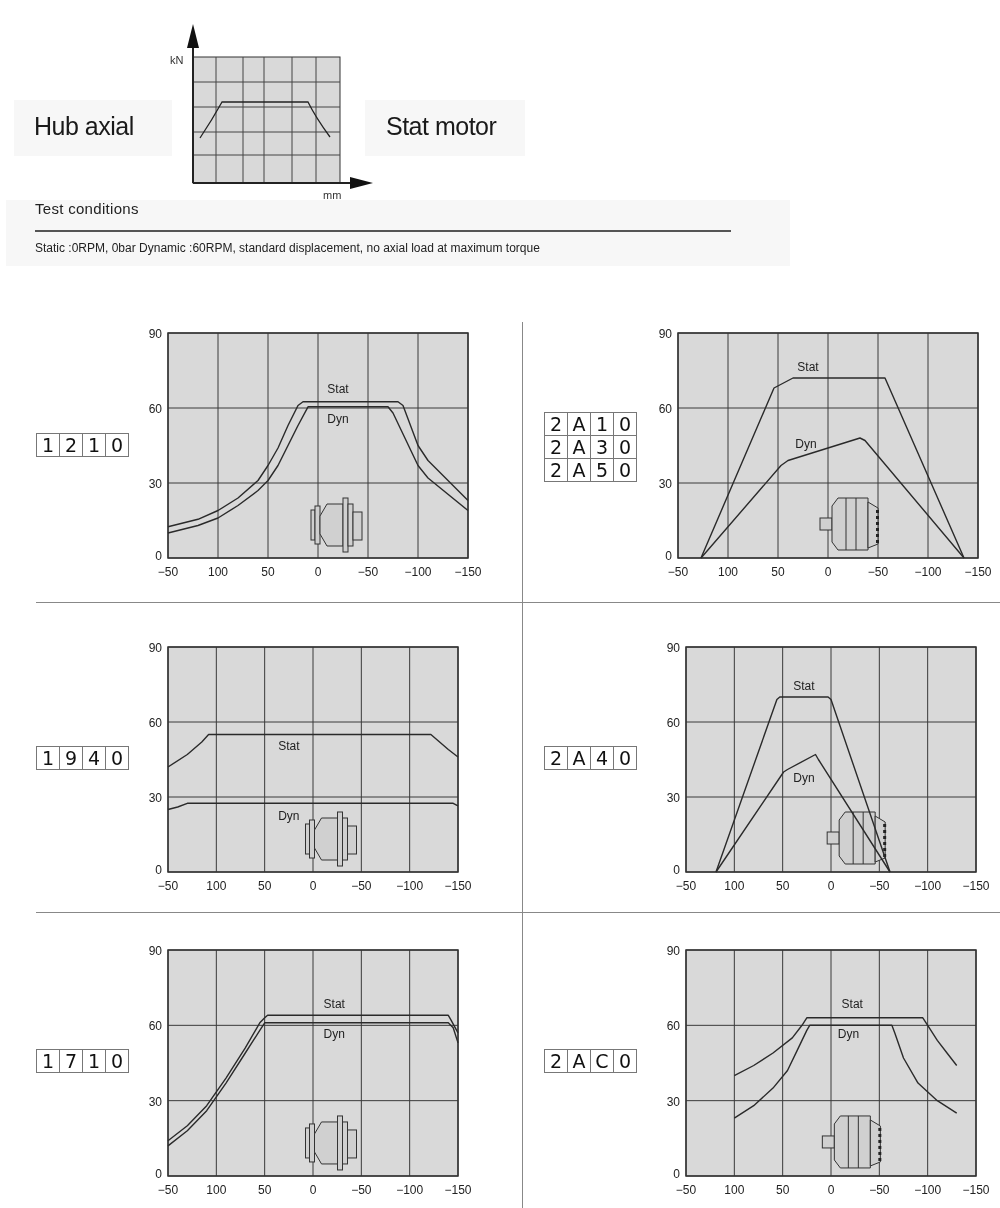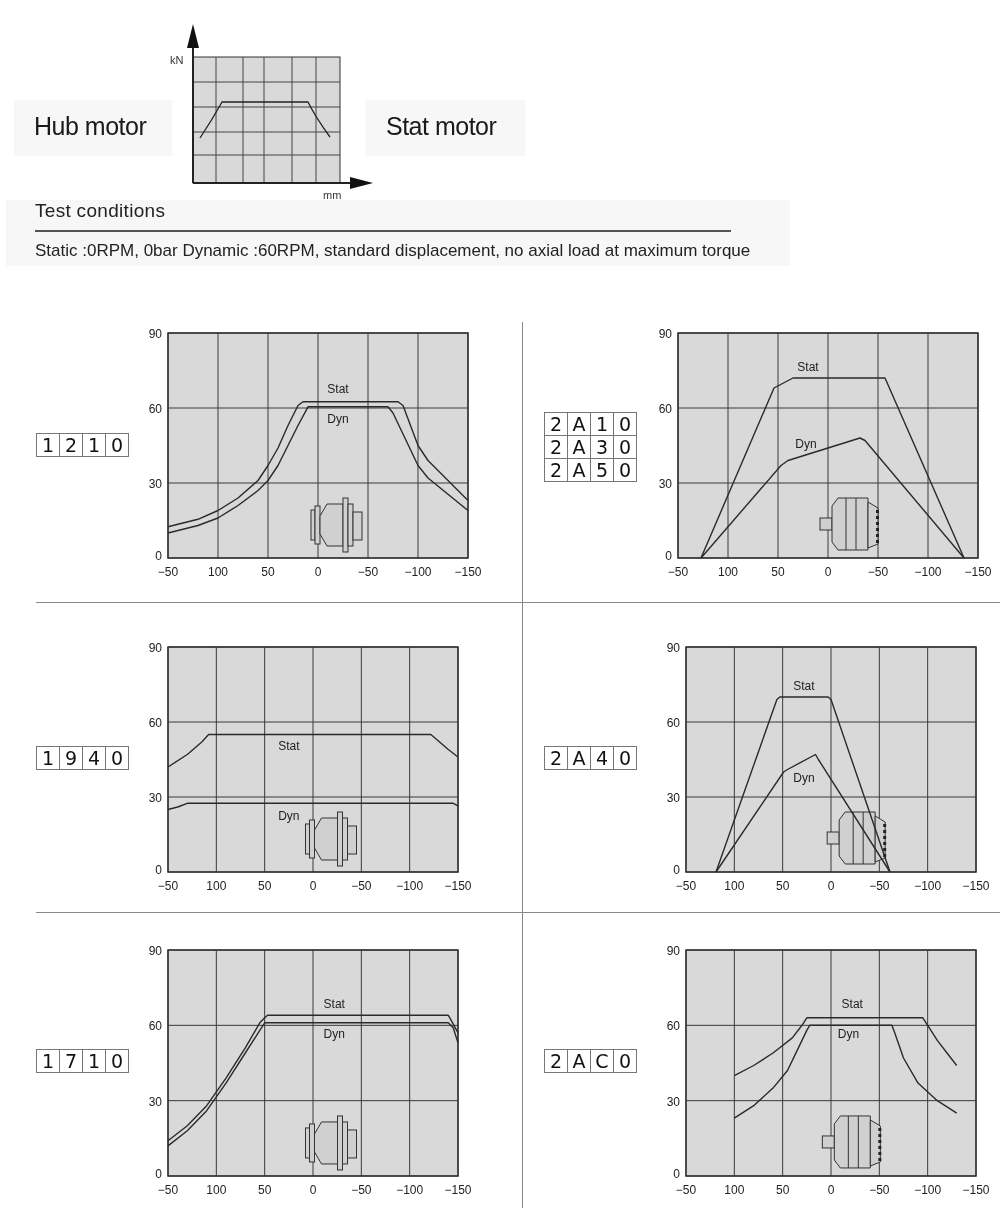--- a/index.html
+++ b/index.html
@@ -1,41 +1,41 @@
 <!DOCTYPE html>
 <html><head>
 <meta charset="utf-8">
 <style>
   html, body { margin: 0; padding: 0; background: #ffffff; }
   body { width: 1000px; height: 1208px; position: relative; overflow: hidden;
          font-family: "Liberation Sans", "DejaVu Sans", sans-serif; color: #222; }
   .abs { position: absolute; }
   .header-label { font-size: 25px; color: #1a1a1a; letter-spacing: -0.5px; }
   .header-bg { background: #f7f7f7; }
-  .test-title { font-size: 19px; color: #222; letter-spacing: 0.3px; }
+  .test-title { font-size: 15px; color: #222; letter-spacing: 0.3px; }
   .test-rule { height: 2px; background: #555; }
-  .test-text { font-size: 17px; color: #222; }
+  .test-text { font-size: 12px; color: #222; }
   .divider-v { width: 1px; background: #888; }
   .divider-h { height: 1px; background: #888; }
   .code-box { display: flex; border: 1px solid #777; background: #fff; }
   .code-row { display: flex; }
   .code-cell { width: 22px; height: 22px; border-right: 1px solid #777; font-size: 19px;
                line-height: 22px; text-align: center; color: #111;
                font-family: "DejaVu Sans", sans-serif; }
   .code-cell:last-child { border-right: none; }
   .code-stack { border: 1px solid #777; background: #fff; }
   .code-stack .code-row { border-bottom: 1px solid #777; }
   .code-stack .code-row:last-child { border-bottom: none; }
   svg text { font-family: "Liberation Sans", "DejaVu Sans", sans-serif; }
 </style>
 </head>
 <body>
 
 <div class="abs header-bg" style="left:14px;top:100px;width:158px;height:56px;"></div>
-<div class="abs header-label" style="left:34px;top:112px;">Hub motor</div>
+<div class="abs header-label" style="left:34px;top:112px;">Hub axial</div>
 
 <svg class="abs" style="left:160px;top:20px;" width="230" height="185" viewBox="160 20 230 185">
   <g>
     <rect x="193" y="57" width="147" height="126" fill="#d9d9d9" stroke="#333" stroke-width="1"></rect>
     <g stroke="#444" stroke-width="1">
       <line x1="216" y1="57" x2="216" y2="183"></line>
       <line x1="243" y1="57" x2="243" y2="183"></line>
       <line x1="264" y1="57" x2="264" y2="183"></line>
       <line x1="292" y1="57" x2="292" y2="183"></line>
       <line x1="316" y1="57" x2="316" y2="183"></line>

